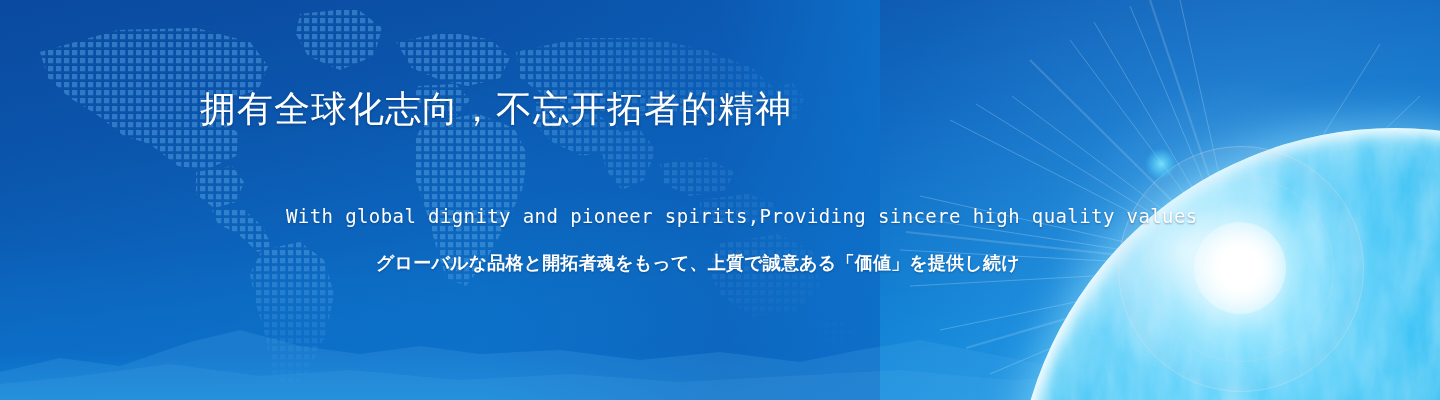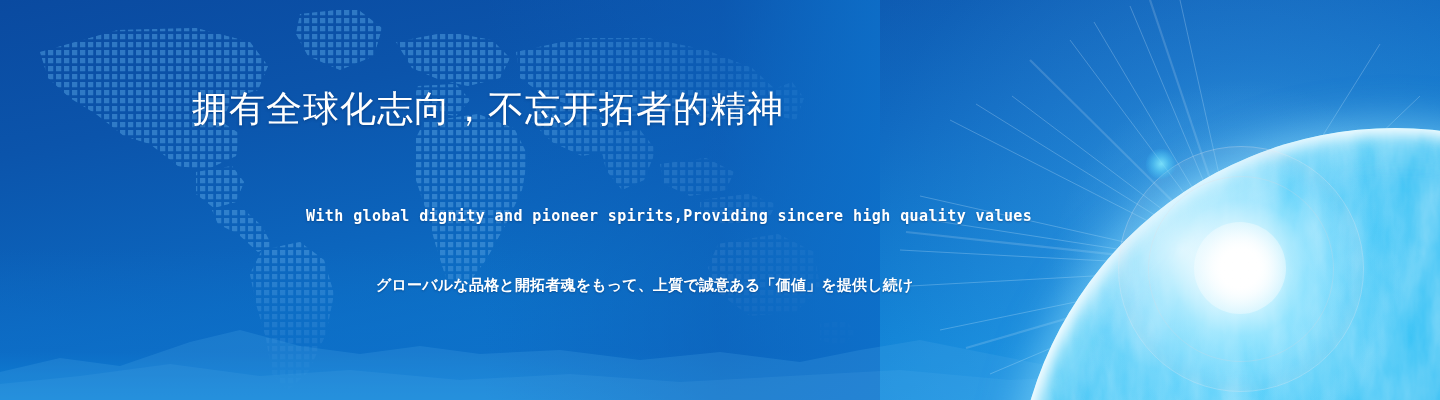--- a/index.html
+++ b/index.html
@@ -230,55 +230,54 @@
     position: absolute;
     left: 0;
     top: 0;
     width: 1060px;
     height: 400px;
     pointer-events: none;
   }
 
   .headline {
     position: absolute;
-    left: 192px;
+    left: 200px;
     top: 86px;
     font-family: "Liberation Serif", "DejaVu Serif", serif;
     font-size: 36px;
     line-height: 46px;
     color: #ffffff;
     letter-spacing: 1px;
     white-space: nowrap;
     text-shadow: 0 1px 3px rgba(3,40,90,0.45);
   }
   .headline .line2 {
     display: block;
     padding-left: 168px;
   }
 
   .subtitle-en {
     position: absolute;
-    left: 306px;
+    left: 286px;
     top: 206px;
     font-family: "DejaVu Sans Mono", "Liberation Mono", monospace;
-    font-size: 15px;
+    font-size: 19px;
     line-height: 20px;
     color: #ffffff;
     letter-spacing: 0.4px;
     white-space: nowrap;
     text-shadow: 0 1px 2px rgba(3,40,90,0.40);
-    font-weight: bold;
   }
 
   .subtitle-ja {
     position: absolute;
     left: 376px;
-    top: 274px;
+    top: 252px;
     font-family: "DejaVu Sans", "Liberation Sans", sans-serif;
-    font-size: 15px;
+    font-size: 18px;
     line-height: 22px;
     font-weight: bold;
     color: #ffffff;
     letter-spacing: 0.2px;
     white-space: nowrap;
     text-shadow: 0 1px 2px rgba(3,40,90,0.40);
   }
 </style>
 </head>
 <body>

